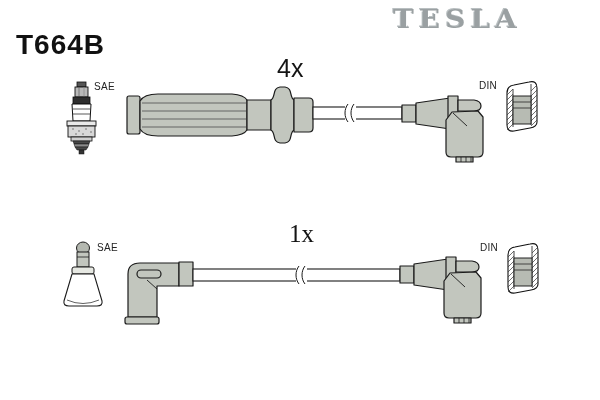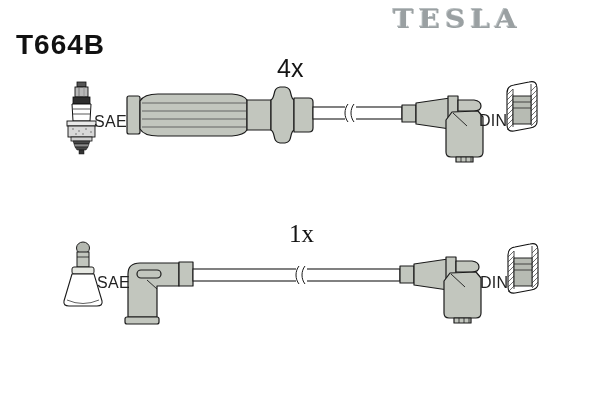--- a/index.html
+++ b/index.html
@@ -20,21 +20,21 @@
   .brand{
     left:393px;top:7px;font-size:28px;font-weight:bold;letter-spacing:5px;
     font-family:"DejaVu Serif", serif;
     color:var(--logo-gray);
     text-shadow:1px 1px 0 #ffffff, -1px -1px 0 #b9bfc1;
     transform:scaleY(0.92);transform-origin:top left;
   }
   .qty{font-size:25px;color:#141414;}
   .q1{left:277px;top:56px;}
   .q2{left:289px;top:221px;font-family:Liberation Serif, serif;}
-  .lbl{font-size:16px;color:#232323;letter-spacing:0.3px;margin-top:32px;}
+  .lbl{font-size:10px;color:#232323;letter-spacing:0.3px;}
   .sae1{left:94px;top:82px;}
   .din1{left:479px;top:81px;}
   .sae2{left:97px;top:243px;}
   .din2{left:480px;top:243px;}
   .gray{fill:var(--boot-gray);stroke:var(--outline);stroke-width:1.2;stroke-linejoin:round;}
   .wire{fill:#ffffff;stroke:var(--outline);stroke-width:1.1;}
   .thin{stroke:#4c4c4c;stroke-width:0.8;fill:none;}
   .ol{stroke:var(--outline);fill:none;stroke-width:1;}
 </style>
 </head>

